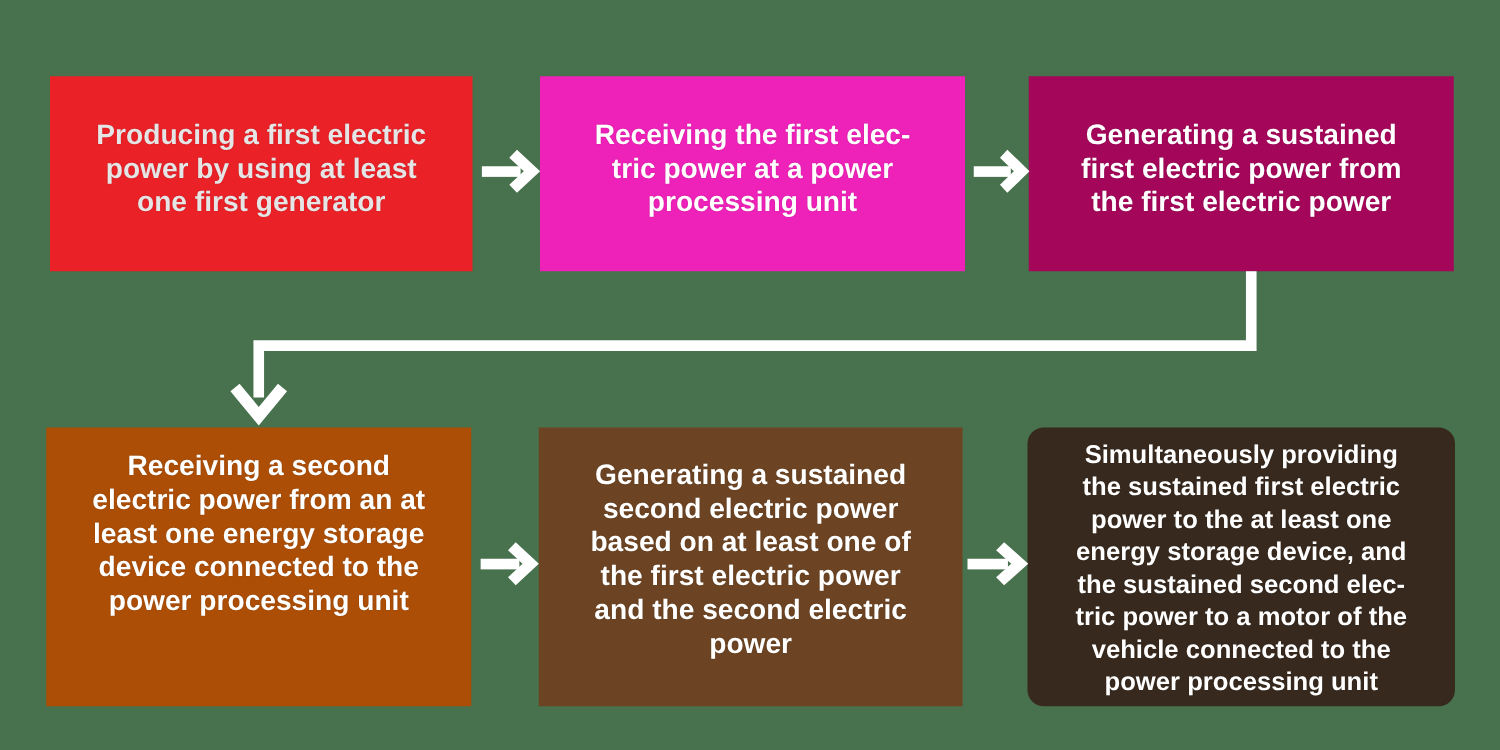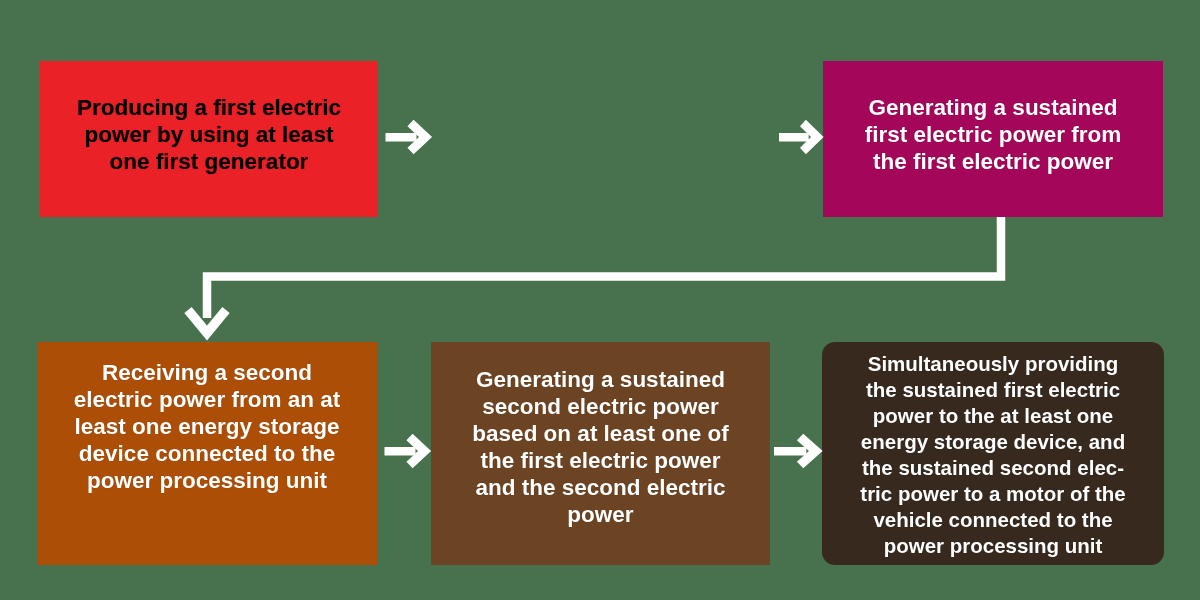--- a/index.html
+++ b/index.html
@@ -50,24 +50,29 @@
   .a2 { left: 779px; top: 117px; }
   .a3 { left: 384px; top: 431px; }
   .a4 { left: 774px; top: 431px; }
   .elbow { left: 175px; top: 217px; }
 </style>
 </head>
 <body style="background-color: rgb(72, 113, 77);">
 
 <div class="canvas">
 
-  <div class="box b1" style="background-color: rgb(234, 33, 39); color: #000000;">
+  <div class="box b1" style="background-color: rgb(234, 33, 39); color: #e5e5e5;">
     <span class="box-text">Producing a first electric
 power by using at least
 one first generator</span>
+  </div>
+  <div class="box b2" style="background-color: rgb(238, 33, 184); color: rgb(255, 255, 255);">
+    <span class="box-text">Receiving the first elec-
+tric power at a power
+processing unit</span>
   </div>
   <div class="box b3" style="background-color: rgb(164, 6, 89); color: rgb(255, 255, 255);">
     <span class="box-text">Generating a sustained
 first electric power from
 the first electric power</span>
   </div>
 
   <div class="box b4" style="background-color: rgb(172, 78, 6); color: rgb(255, 255, 255);">
     <span class="box-text">Receiving a second
 electric power from an at

